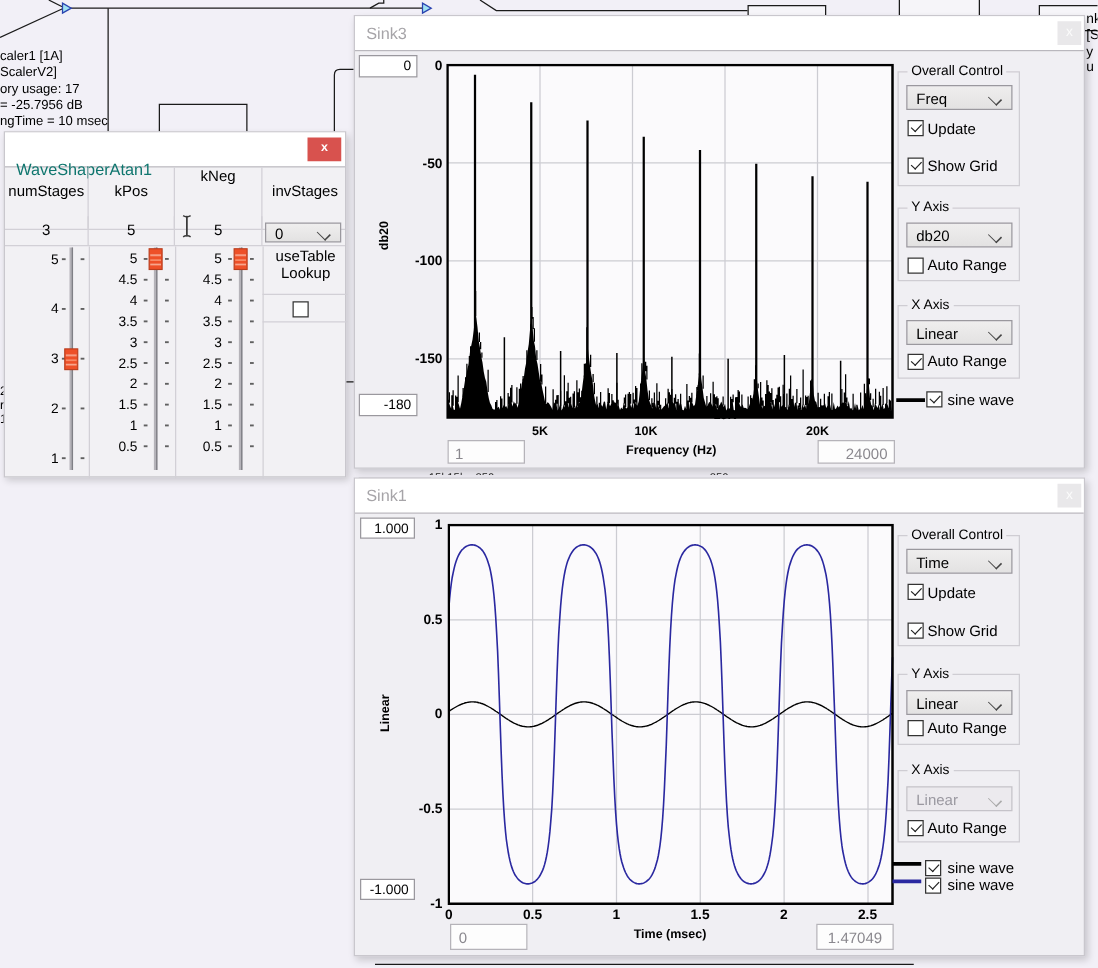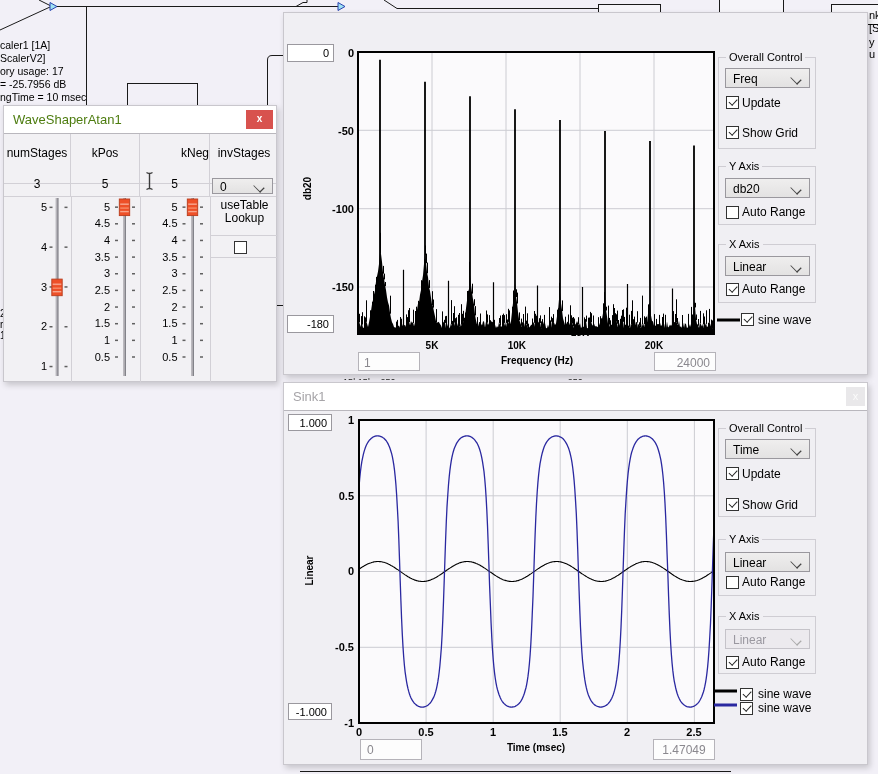--- a/index.html
+++ b/index.html
@@ -62,28 +62,28 @@
     <div>2</div>
     <div>r</div>
     <div>1</div>
   </div>
 
 <div class="abs" style="left:343px;top:377px;width:90px;height:3px;overflow:hidden;font-size:9px;color:#222">15| 15| = 250</div>
 <div class="abs" style="left:560px;top:377px;width:45px;height:3px;overflow:hidden;font-size:9px;color:#222">= 250</div>
 
 <div class="win" style="left:3px;top:105px;width:274px;height:277px;background:#f2f1f4">
   <div class="tbar">
-      <span class="abs" style="left:9px;top:6px;font-size:13px;color:#4d7c0f">WaveShaperAtan1</span>
+      <span class="abs" style="left:9px;top:22px;font-size:13px;color:#0f766e">WaveShaperAtan1</span>
     <div class="abs" style="right:3px;top:4px;width:27px;height:19px;background:#d8524e;color:#fff;font-size:10px;font-weight:bold;text-align:center;line-height:18px">x</div>
   </div>
 
   <div class="abs" style="left:0;top:28px;width:100%;height:50px;border-bottom:1px solid #d2d0d6">
     <div class="abs" style="left:0;top:0;width:67px;height:100%;border-right:1px solid #d2d0d6;text-align:center;font-size:12px;padding-top:12px">numStages</div>
     <div class="abs" style="left:67px;top:0;width:69px;height:100%;border-right:1px solid #d2d0d6;text-align:center;font-size:12px;padding-top:12px">kPos</div>
-    <div class="abs" style="left:136px;top:0;width:70px;height:100%;border-right:1px solid #d2d0d6;text-align:right;font-size:12px;padding-top:12px">kNeg</div>
+    <div class="abs" style="left:136px;top:0;width:70px;height:100%;border-right:1px solid #d2d0d6;text-align:center;font-size:12px;padding-top:0">kNeg</div>
     <div class="abs" style="left:206px;top:0;width:68px;height:100%;text-align:center;font-size:12px;padding-top:12px">invStages</div>
   </div>
 
   <div class="abs" style="left:0;top:67px;width:100%;height:24px;border-bottom:1px solid #d2d0d6">
     <div class="abs" style="left:0;top:0;width:67px;height:100%;border-right:1px solid #d2d0d6;text-align:center;font-size:12px;padding-top:4px">3</div>
     <div class="abs" style="left:67px;top:0;width:69px;height:100%;border-right:1px solid #d2d0d6;text-align:center;font-size:12px;padding-top:4px">5</div>
     <div class="abs" style="left:136px;top:0;width:70px;height:100%;border-right:1px solid #d2d0d6;text-align:center;font-size:12px;padding-top:4px">5</div>
     <div class="dd dd-s" style="left:208px;top:5px;width:61px;height:16px;padding-top:1px">0</div>
   </div>
 
@@ -190,20 +190,24 @@
   <div class="abs" style="left:206px;top:128.5px;width:68px;border-top:1px solid #d2d0d6"></div>
   <div class="abs" style="left:230px;top:135px;width:13px;height:13px;background:#fff;border:1.5px solid #333;box-sizing:border-box"></div>
   <div class="abs" style="left:206px;top:150.5px;width:68px;border-top:1px solid #d2d0d6"></div>
 </div>
 
 <svg class="abs" style="left:144px;top:171px" width="12" height="20">
   <line x1="5.5" y1="2.5" x2="5.5" y2="17.5" stroke="#3a3a3a" stroke-width="1.4"></line>
   <path d="M2.5 1.5 Q4.3 2.6 5.5 2.2 Q6.7 2.6 8.5 1.5 M2.5 18.5 Q4.3 17.4 5.5 17.8 Q6.7 17.4 8.5 18.5" stroke="#3a3a3a" fill="none" stroke-width="1.2"></path>
 </svg>
 <div class="win" style="left:283px;top:12px;width:585px;height:363px">
+<div class="tbar">
+      <span class="ttxt">Sink3</span>
+      <div class="closegray" style="right:2px;top:4px">x</div>
+    </div>
 <div class="numbox" style="left:3px;top:31px;width:47px;height:18px">0</div>
 <div class="numbox" style="left:3px;top:302px;width:47px;height:18px">-180</div>
 <div class="btn" style="left:3px;top:340px;width:58px;height:20px;padding-top:3px">Advanced</div>
 <div class="inbox" style="left:74px;top:339px;width:62px;height:19px;padding-left:5px">1</div>
 <div class="inbox" style="left:370px;top:339px;width:62px;height:19px;text-align:right;padding-right:5px">24000</div>
 <div class="axlab" style="left:203px;top:342px;width:100px;text-align:center;font-size:10px">Frequency (Hz)</div>
 <div class="axlab" style="left:20px;top:34px;width:50px;text-align:right">0</div>
 <div class="axlab" style="left:20px;top:112px;width:50px;text-align:right">-50</div>
 <div class="axlab" style="left:20px;top:190px;width:50px;text-align:right">-100</div>
 <div class="axlab" style="left:20px;top:268px;width:50px;text-align:right">-150</div>

